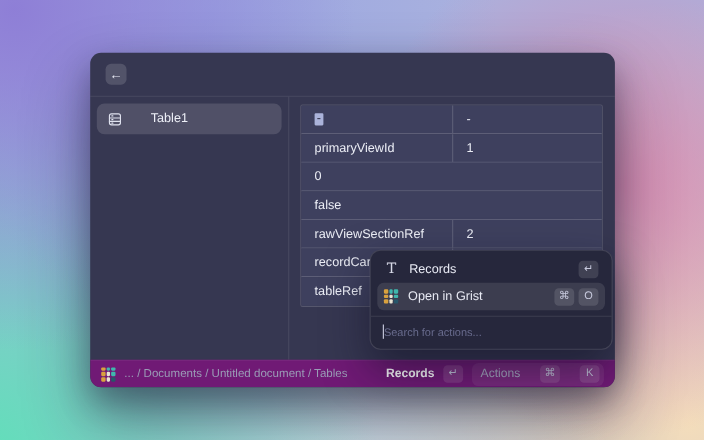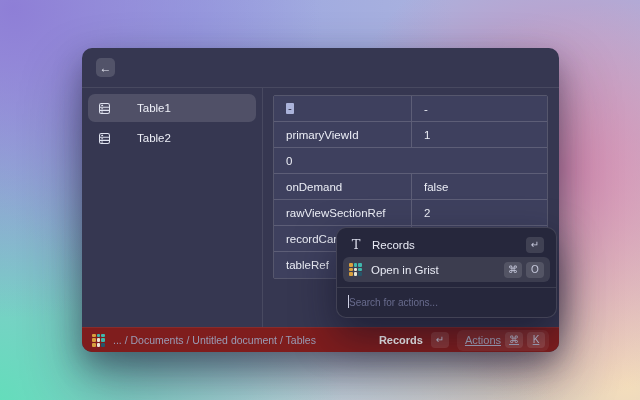--- a/index.html
+++ b/index.html
@@ -61,41 +61,41 @@
   }
   .kv-row { display:flex; height:26px; border-bottom:1px solid rgba(255,255,255,.16); background:#3e405e; }
   .kv-row:last-child { border-bottom:none; }
   .kv-key   { width:138px; flex:0 0 138px; border-right:1px solid rgba(255,255,255,.16);
               display:flex; align-items:center; padding:0 12px; white-space:nowrap; overflow:hidden; }
   .kv-value { flex:1; display:flex; align-items:center; padding:0 12px; white-space:nowrap; overflow:hidden; }
   .text-selection { background:rgba(190,200,240,.85); color:#2b2c44; padding:0 2px; border-radius:1px; line-height:11px; }
 
   
   .status-bar {
-    height:25px; flex:0 0 25px; background:#7f1d1d;
+    height:25px; flex:0 0 25px; background:#701a75;
     border-top:1px solid rgba(255,255,255,.07);
     display:flex; align-items:center; padding:0 10px; gap:8px;
     font-size:10.5px; color:#9a9cb6;
   }
   .grist-logo { width:13px; height:13px; display:grid; grid-template-columns:repeat(3,1fr);
     grid-template-rows:repeat(3,1fr); gap:1px; flex:0 0 13px; }
   .grist-logo i { display:block; border-radius:1px; }
   .g-or { background:#d9a13e; } .g-te { background:#3fb7ad; } .g-cr { background:#e9e5d4; } .g-dk { background:#27566a; }
   .sb-spacer { flex:1 1 auto; }
   .sb-records { color:#fff; font-weight:bold; font-size:11px; }
   .kbd {
     min-width:18px; height:16px; padding:0 4px; border-radius:4px;
     background:rgba(255,255,255,.12); color:#c7c9dd;
     display:inline-flex; align-items:center; justify-content:center;
     font-size:10px; line-height:1;
   }
   .actions-pill {
-    display:flex; align-items:center; gap:4px; height:21px;
+    display:flex; align-items:center; gap:18px; height:21px;
     background:rgba(255,255,255,.07); border-radius:6px; padding:0 4px 0 8px;
-    color:#aaacc4; font-size:11px; cursor:pointer;text-decoration:underline;
+    color:#aaacc4; font-size:11px; cursor:pointer;
   }
 
   
   .palette {
     position:absolute; left:336px; top:227px; width:221px; height:91px;
     background:#26273c; border:1px solid rgba(255,255,255,.13); border-radius:10px;
     box-shadow:0 18px 40px rgba(15,15,35,.55);
     color:#e8eaf4; font-size:11.5px; display:flex; flex-direction:column; overflow:hidden;
   }
   .pal-items { padding:4px 6px 5px; }
@@ -136,50 +136,38 @@
         <svg class="tbl-icon" viewBox="0 0 24 24">
           <rect x="4" y="4" width="16" height="16" rx="3"></rect>
           <line x1="4" y1="10" x2="20" y2="10"></line>
           <line x1="4" y1="15" x2="20" y2="15"></line>
           <line x1="7.5" y1="7" x2="9" y2="7"></line>
           <line x1="7.5" y1="12.5" x2="9" y2="12.5"></line>
           <line x1="7.5" y1="17.5" x2="9" y2="17.5"></line>
         </svg>
         <span>Table1</span>
       </div>
-      <div class="side-item">
-        <svg class="tbl-icon" viewBox="0 0 24 24">
-          <rect x="4" y="4" width="16" height="16" rx="3"></rect>
-          <line x1="4" y1="10" x2="20" y2="10"></line>
-          <line x1="4" y1="15" x2="20" y2="15"></line>
-          <line x1="7.5" y1="7" x2="9" y2="7"></line>
-          <line x1="7.5" y1="12.5" x2="9" y2="12.5"></line>
-          <line x1="7.5" y1="17.5" x2="9" y2="17.5"></line>
-        </svg>
-        <span>Table2</span>
-      </div>
     </div>
 
     <div class="main">
       <div class="kv-table">
         <div class="kv-row">
           <div class="kv-key">
               <span class="text-selection">-</span>
             </div>
           <div class="kv-value">-</div>
         </div>
         <div class="kv-row">
           <div class="kv-key">primaryViewId</div>
           <div class="kv-value">1</div>
         </div>
         <div class="kv-row">
           <div class="kv-value">0</div>
         </div>
         <div class="kv-row">
-          <div class="kv-key">onDemand</div>
           <div class="kv-value">false</div>
         </div>
         <div class="kv-row">
           <div class="kv-key">rawViewSectionRef</div>
           <div class="kv-value">2</div>
         </div>
         <div class="kv-row">
           <div class="kv-key">recordCardV</div>
           <div class="kv-value"></div>
         </div>

